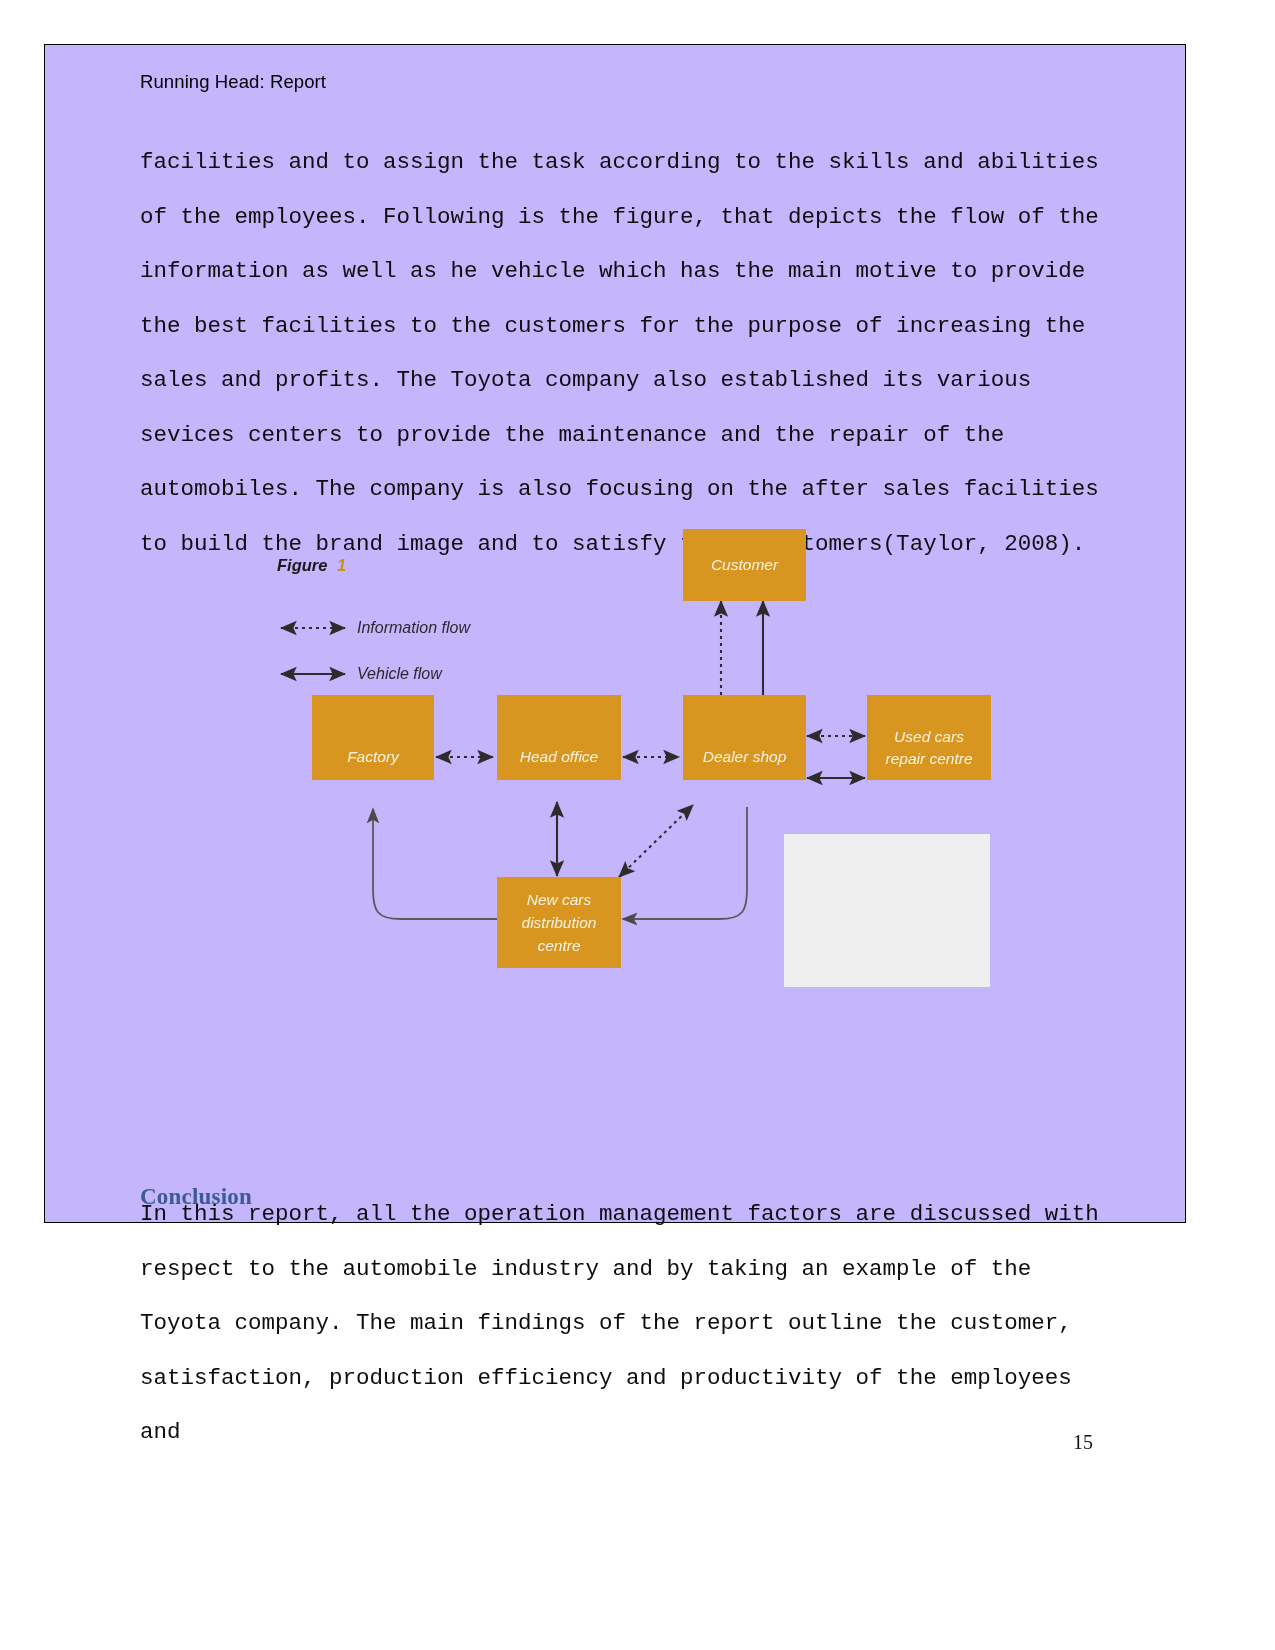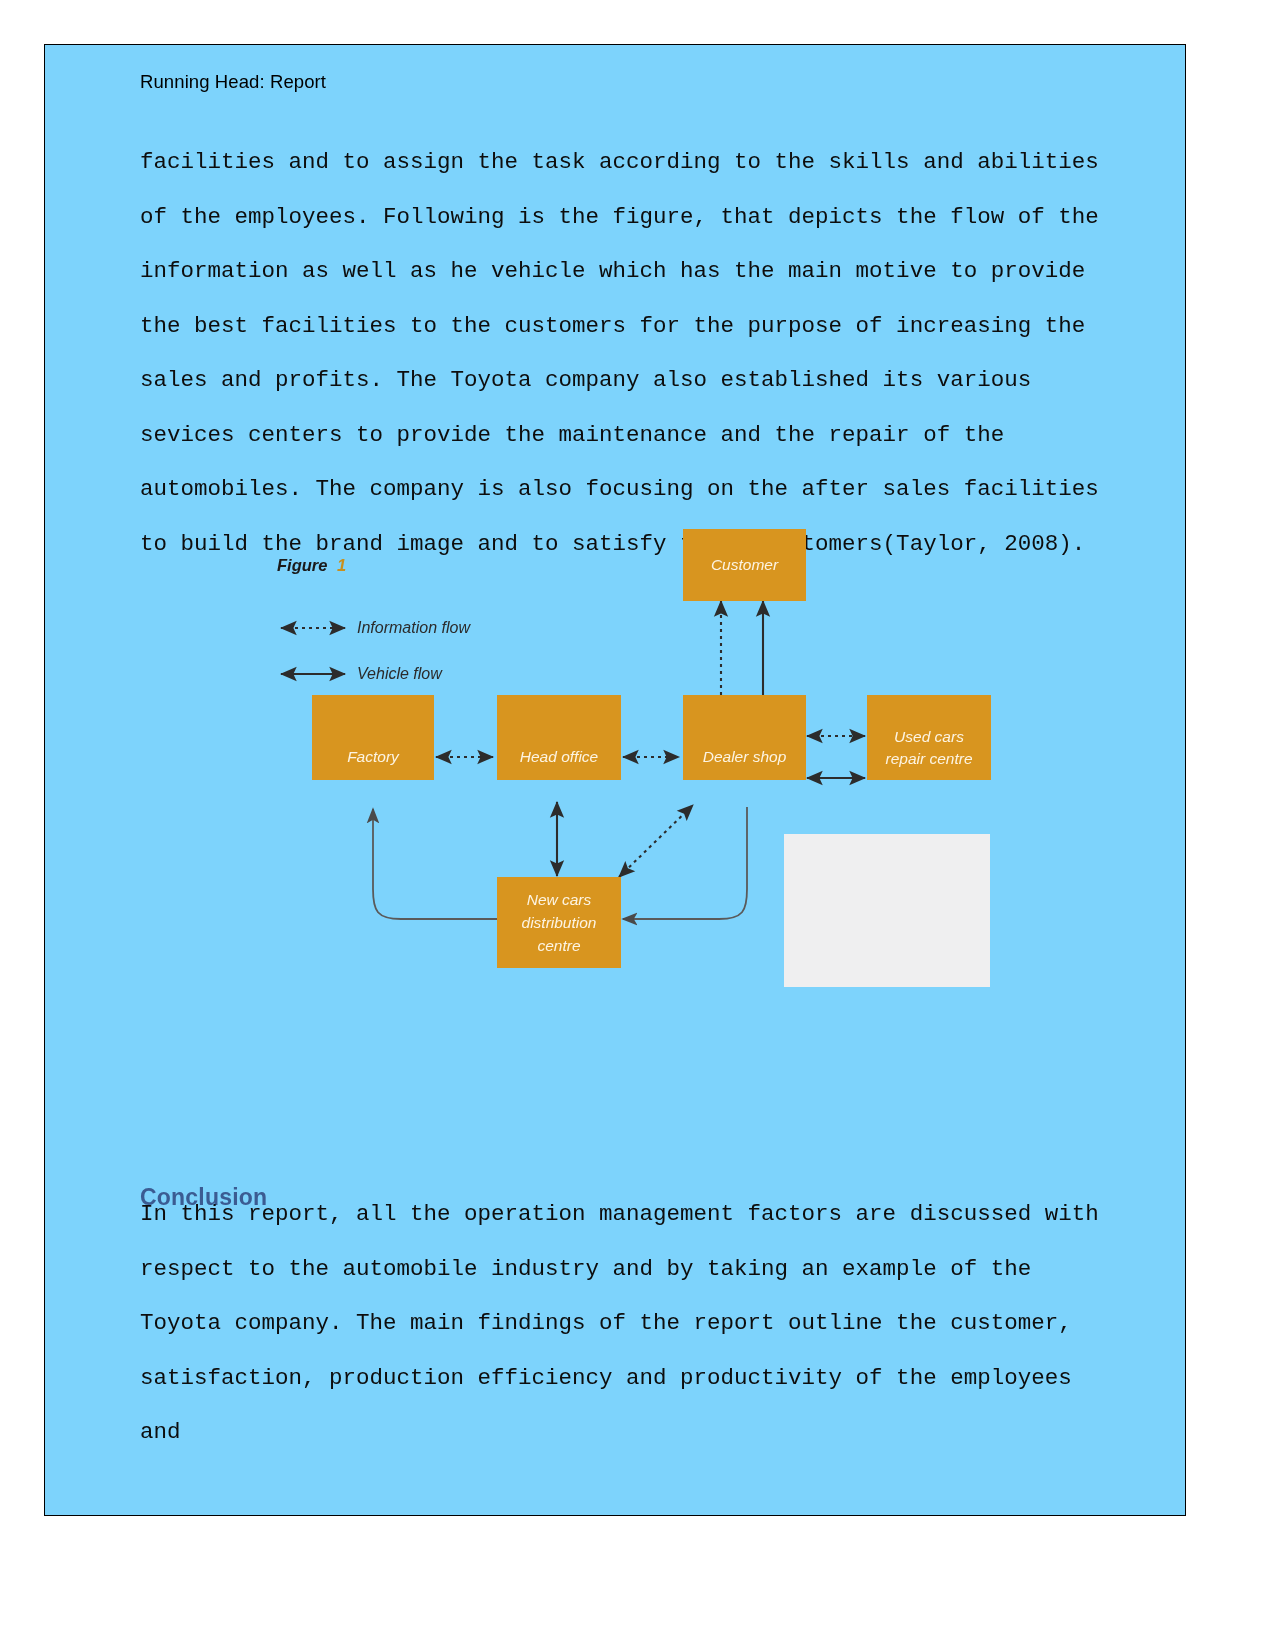--- a/index.html
+++ b/index.html
@@ -14,24 +14,24 @@
     position: relative;
     overflow: hidden;
   }
 
   
   #page-frame {
     position: absolute;
     left: 44px;
     top: 44px;
     width: 1142px;
-    height: 1472px;
+    height: 1179px;
     border: 1.5px solid #000000;
     box-sizing: border-box;
-    background: #7dd3fc;
+    background: #c4b5fd;
   }
 
   
   #running-head {
     position: absolute;
     left: 95px;
     top: 26px;
     font-family: "Liberation Sans", sans-serif;
     font-size: 18.5px;
     color: #000000;
@@ -49,21 +49,21 @@
     color: #0d0d0d;
     line-height: 54.5px;
     text-align: left;
   }
   #para-1 { top: 90px; }
 
   #conclusion-heading {
     position: absolute;
     left: 95px;
     top: 1139px;
-    font-family: Liberation Sans, sans-serif;
+    font-family: Liberation Serif, serif;
     font-size: 23px;
     font-weight: bold;
     color: #3b5c92;
     letter-spacing: 0.2px;
   }
 
   #para-2 {
     top: 1142px;
   }
 
@@ -232,14 +232,15 @@
         <text class="node-label" x="298" y="460">centre</text>
       </g>
 
     </svg>
   </div>
 
   <div id="conclusion-heading">Conclusion</div>
 
   <div class="body-block" id="para-2">In this report, all the operation management factors are discussed with respect to the automobile industry and by taking an example of the Toyota company. The main findings of the report outline the customer, satisfaction, production efficiency and productivity of the employees and</div>
 
+  <div id="page-number">15</div>
 
 </div>
 
 </body></html>

